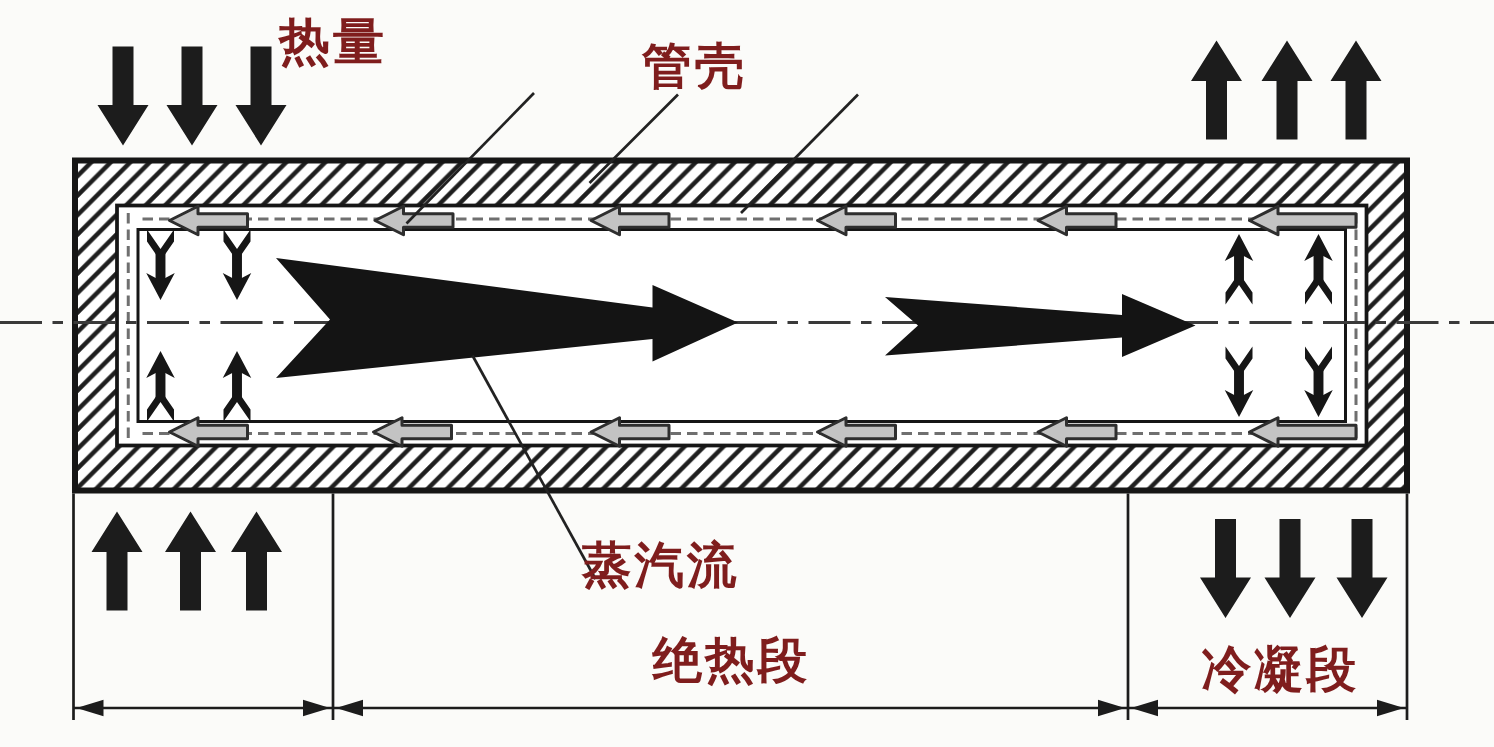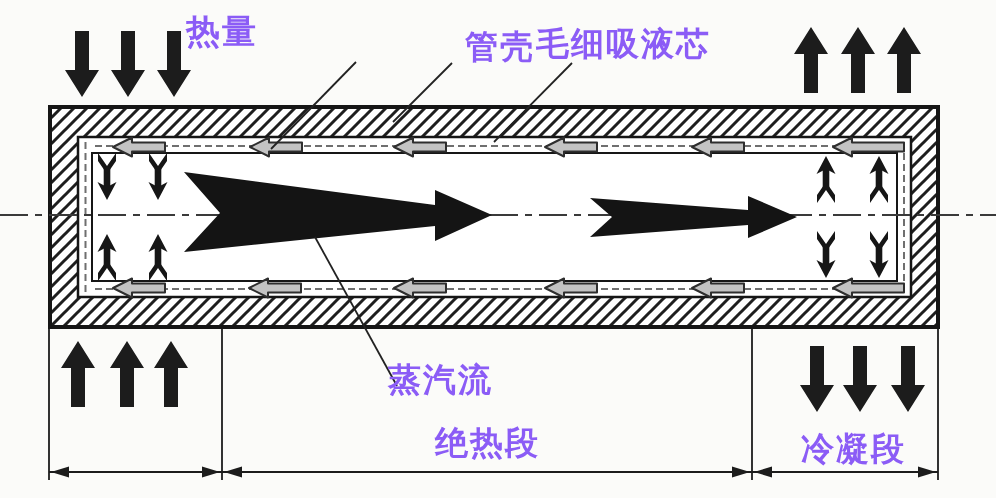--- a/index.html
+++ b/index.html
@@ -3,23 +3,23 @@
 <meta charset="utf-8">
 <style>
   html,body { margin:0; padding:0; background:#ffffff; }
   .stage {
     position:relative; width:996px; height:498px;
     background:#fbfbf9; overflow:hidden;
     font-family:"Liberation Sans", sans-serif;
   }
   .stage svg { position:absolute; left:0; top:0; }
   .lbl {
-    position:absolute; color:#8b5cf6; font-weight:600;
+    position:absolute; color:#7f1d1d; font-weight:600;
     font-size:33px; line-height:1.1; letter-spacing:2px;
-    white-space:nowrap; font-family:Liberation Sans, sans-serif;
+    white-space:nowrap; font-family:Liberation Mono, monospace;
   }
   .lbl.big { font-size:34px; }
 </style>
 </head>
 <body>
 
 <div class="stage">
 
   <svg width="996" height="498" viewBox="0 0 996 498">
     <defs>
@@ -135,19 +135,18 @@
       <use href="#dimHead" transform="translate(51,472)"></use>
       <use href="#dimHead" transform="translate(220,472) scale(-1,1)"></use>
       <use href="#dimHead" transform="translate(224,472)"></use>
       <use href="#dimHead" transform="translate(750,472) scale(-1,1)"></use>
       <use href="#dimHead" transform="translate(754,472)"></use>
       <use href="#dimHead" transform="translate(936,472) scale(-1,1)"></use>
     </g>
   </svg>
 
   <div class="lbl big" style="left:186px; top:13px;">热量</div>
-  <div class="lbl" style="left:428px; top:29px;margin-left:37px;">管壳</div>
-  <div class="lbl" style="left:536px; top:26px;">毛细吸液芯</div>
+  <div class="lbl" style="left:428px; top:29px;">管壳</div>
   <div class="lbl" style="left:388px; top:362px;">蒸汽流</div>
   <div class="lbl" style="left:801px; top:431px;">冷凝段</div>
   <div class="lbl" style="left:435px; top:425px;">绝热段</div>
 
 </div>
 
 </body></html>

